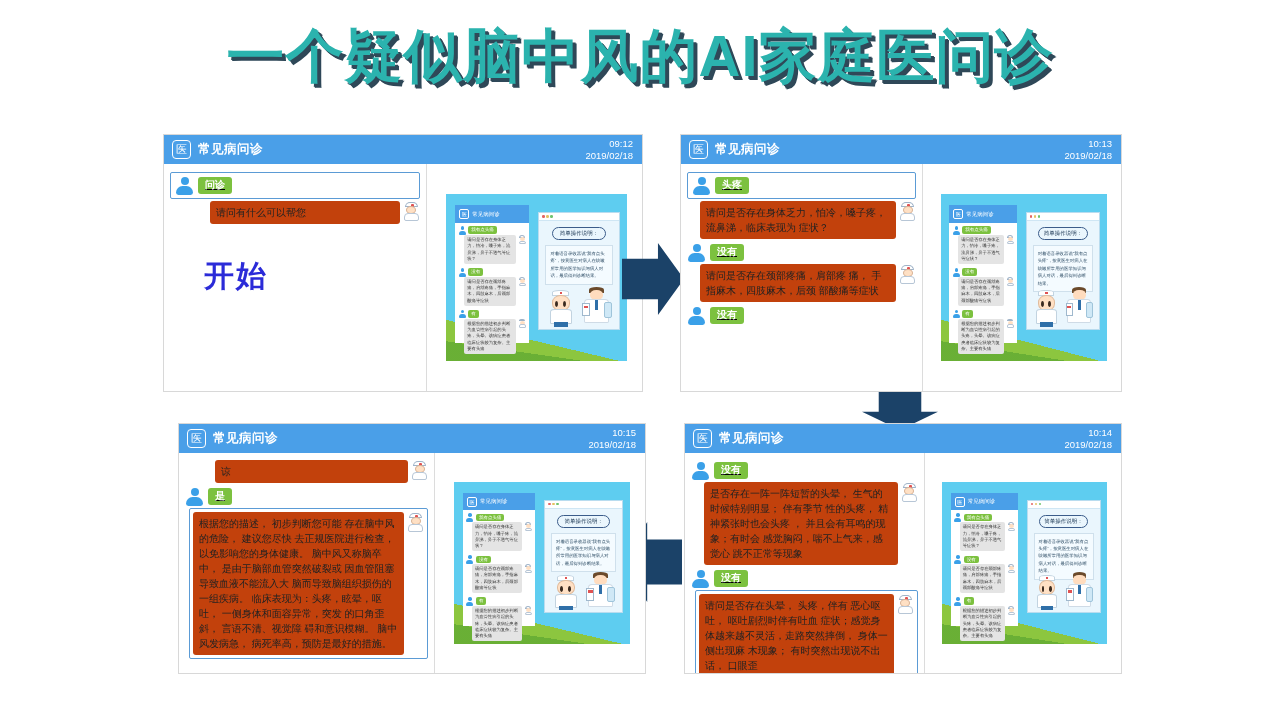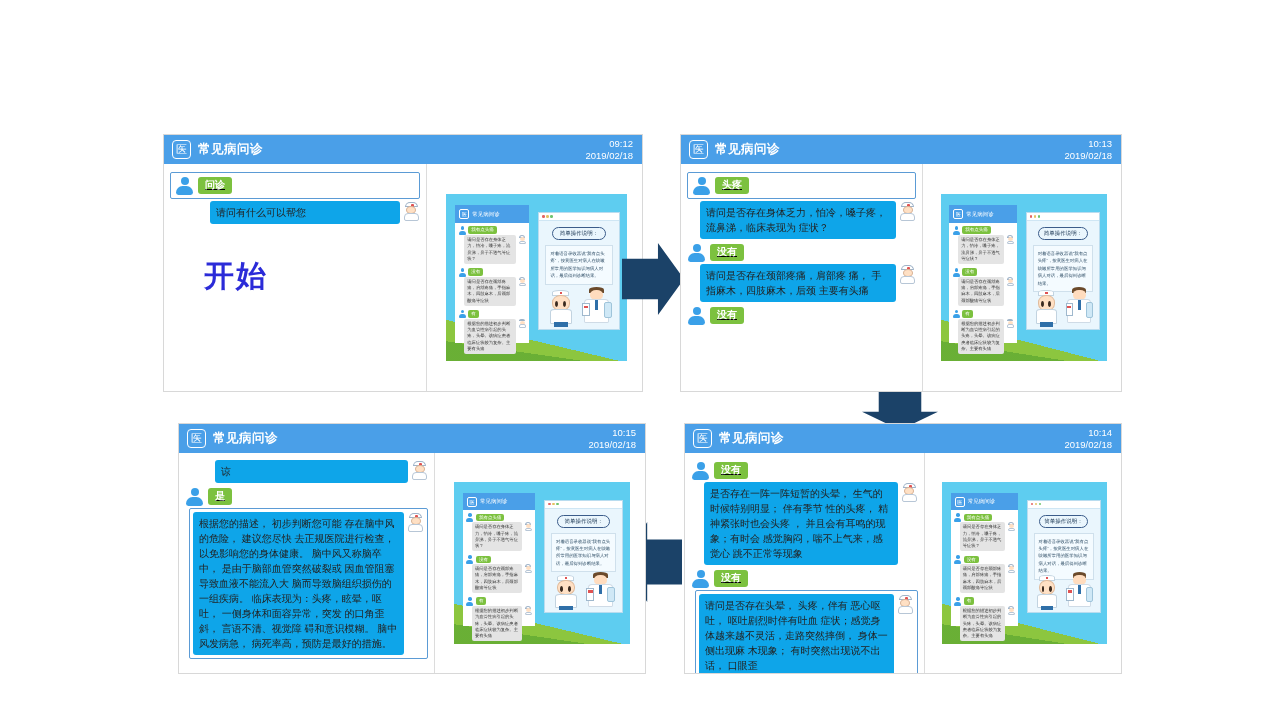--- a/index.html
+++ b/index.html
@@ -45,21 +45,21 @@
   .avatar-user{width:19px;height:19px;flex:none;position:relative;}
   .avatar-user .head{position:absolute;left:5.5px;top:1px;width:8px;height:8px;border-radius:50%;background:#3aa0e8;}
   .avatar-user .body{position:absolute;left:1px;top:10px;width:17px;height:9px;border-radius:8px 8px 3px 3px;background:#3aa0e8;}
   .tag-green{
     background:#7cc13f;color:#ffffff;font-size:10px;font-weight:bold;
     border-radius:3px;padding:2px 7px;line-height:1.25;
   }
   .row-bot{display:flex;align-items:flex-start;gap:3px;margin:2px 0 4px 13px;}
   .row-bot.boxed{border:1px solid #5b9bd5;border-radius:2px;padding:3px;margin-left:4px;background:#fff;}
   .bubble{
-    background:#0ea5e9;color:#222;font-size:10px;line-height:1.5;
+    background:#c2410c;color:#222;font-size:10px;line-height:1.5;
     border-radius:3px;padding:4px 6px;flex:1;
   }
   .bubble.partial{min-height:12px;}
   .doc-mini{width:17px;height:19px;flex:none;position:relative;margin-top:1px;}
   .doc-mini .cap{position:absolute;left:2px;top:0;width:13px;height:5px;border-radius:5px 5px 0 0;background:#ffffff;border:1px solid #9fb3c8;box-sizing:border-box;}
   .doc-mini .cap:after{content:"";position:absolute;left:5px;top:1px;width:3px;height:3px;background:#e05252;border-radius:1px;}
   .doc-mini .face{position:absolute;left:3.5px;top:4px;width:10px;height:8px;border-radius:50%;background:#ffe0c4;border:1px solid #d7b195;box-sizing:border-box;}
   .doc-mini .coat{position:absolute;left:1px;top:11px;width:15px;height:8px;border-radius:4px 4px 2px 2px;background:#ffffff;border:1px solid #b7c6d6;box-sizing:border-box;}
 
   .start-word{
@@ -134,20 +134,21 @@
   .footnote{
     position:absolute;left:636px;top:676px;font-size:16px;font-weight:bold;color:#1f3864;
     letter-spacing:.3px;white-space:nowrap;
   }
 </style>
 </head>
 <body>
 
 <div class="slide">
 
+  <div class="title">一个疑似脑中风的AI家庭医问诊</div>
 
   <div class="panel" style="left:163px;top:134px;width:478px;height:256px;">
     <div class="panel-header">
       <div class="logo-badge">医</div>
       <div class="header-title">常见病问诊</div>
       <div class="header-clock">
         <div class="t">09:12</div>
         <div class="d">2019/02/18</div>
       </div>
     </div>
@@ -289,21 +290,21 @@
             </span>
         </div>
         <div class="row-user">
           <span class="avatar-user">
               <i class="head"></i>
               <i class="body"></i>
             </span>
           <span class="tag-green">没有</span>
         </div>
         <div class="row-bot">
-          <span class="bubble">请问是否存在颈部疼痛，肩部疼 痛， 手指麻木，四肢麻木，后颈 主要有头痛</span>
+          <span class="bubble">请问是否存在颈部疼痛，肩部疼 痛， 手指麻木，四肢麻木，后颈 部酸痛等症状</span>
           <span class="doc-mini">
               <i class="cap"></i>
               <i class="face"></i>
               <i class="coat"></i>
             </span>
         </div>
         <div class="row-user">
           <span class="avatar-user">
               <i class="head"></i>
               <i class="body"></i>

